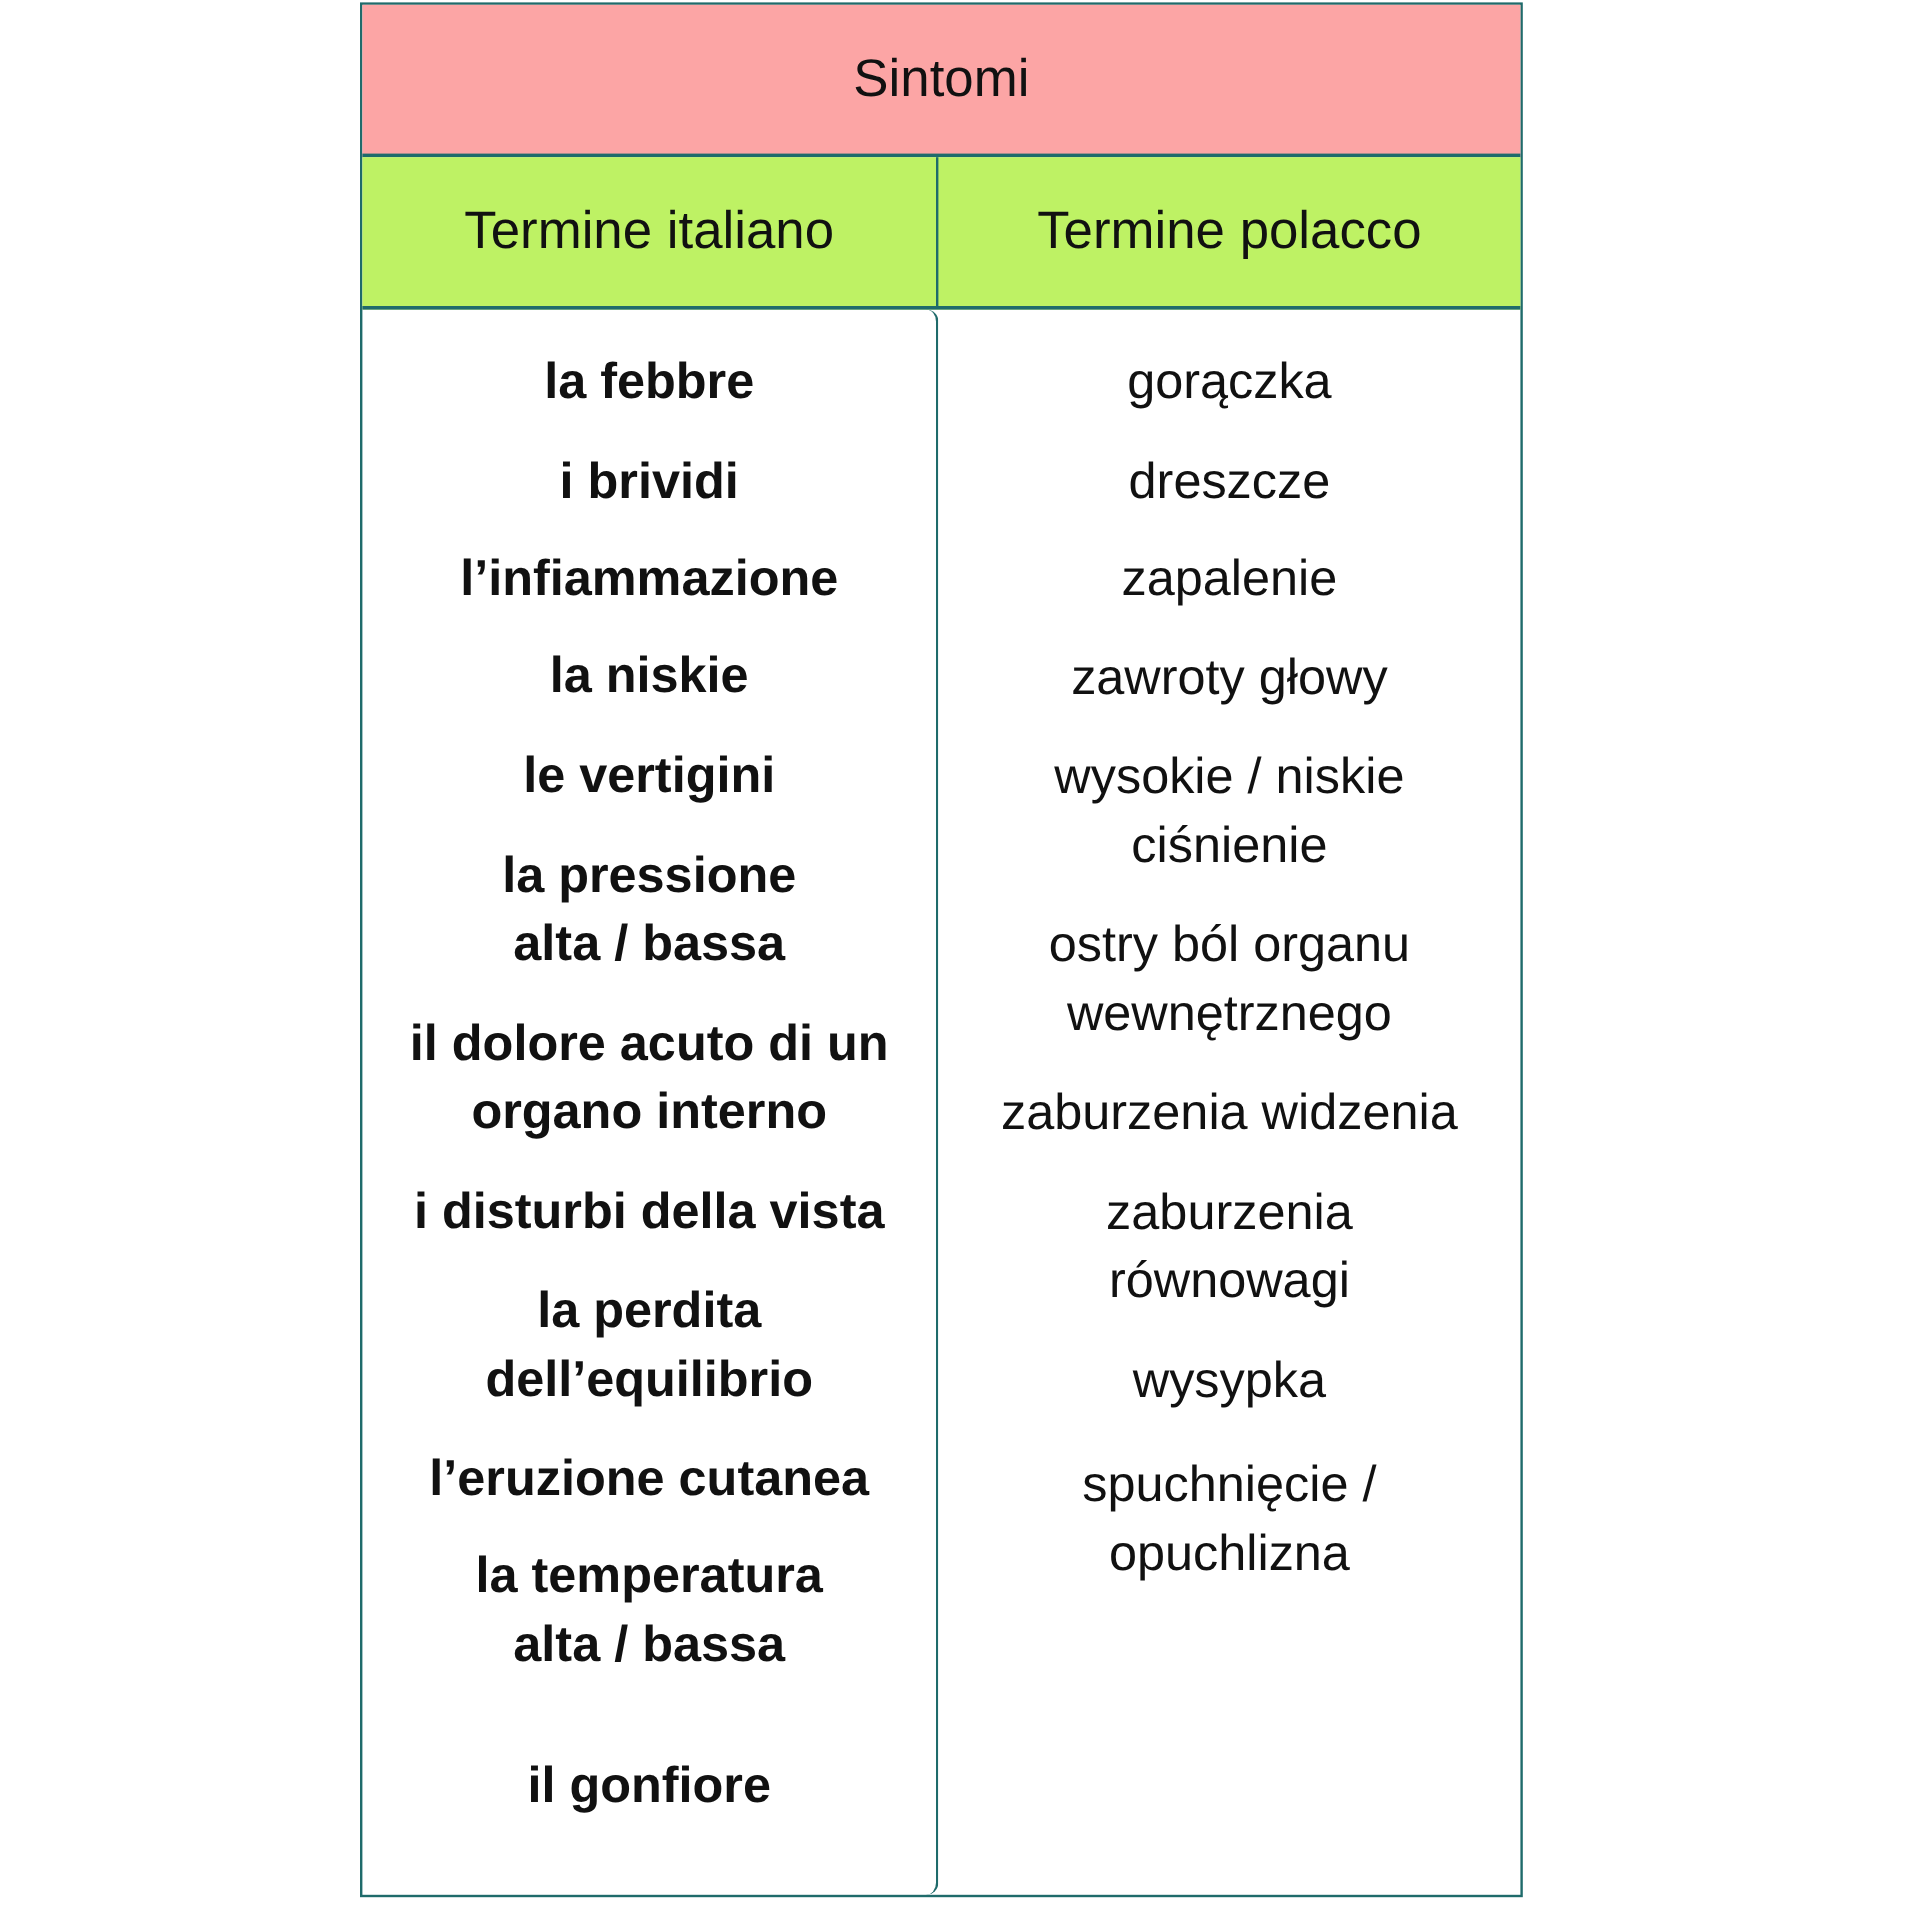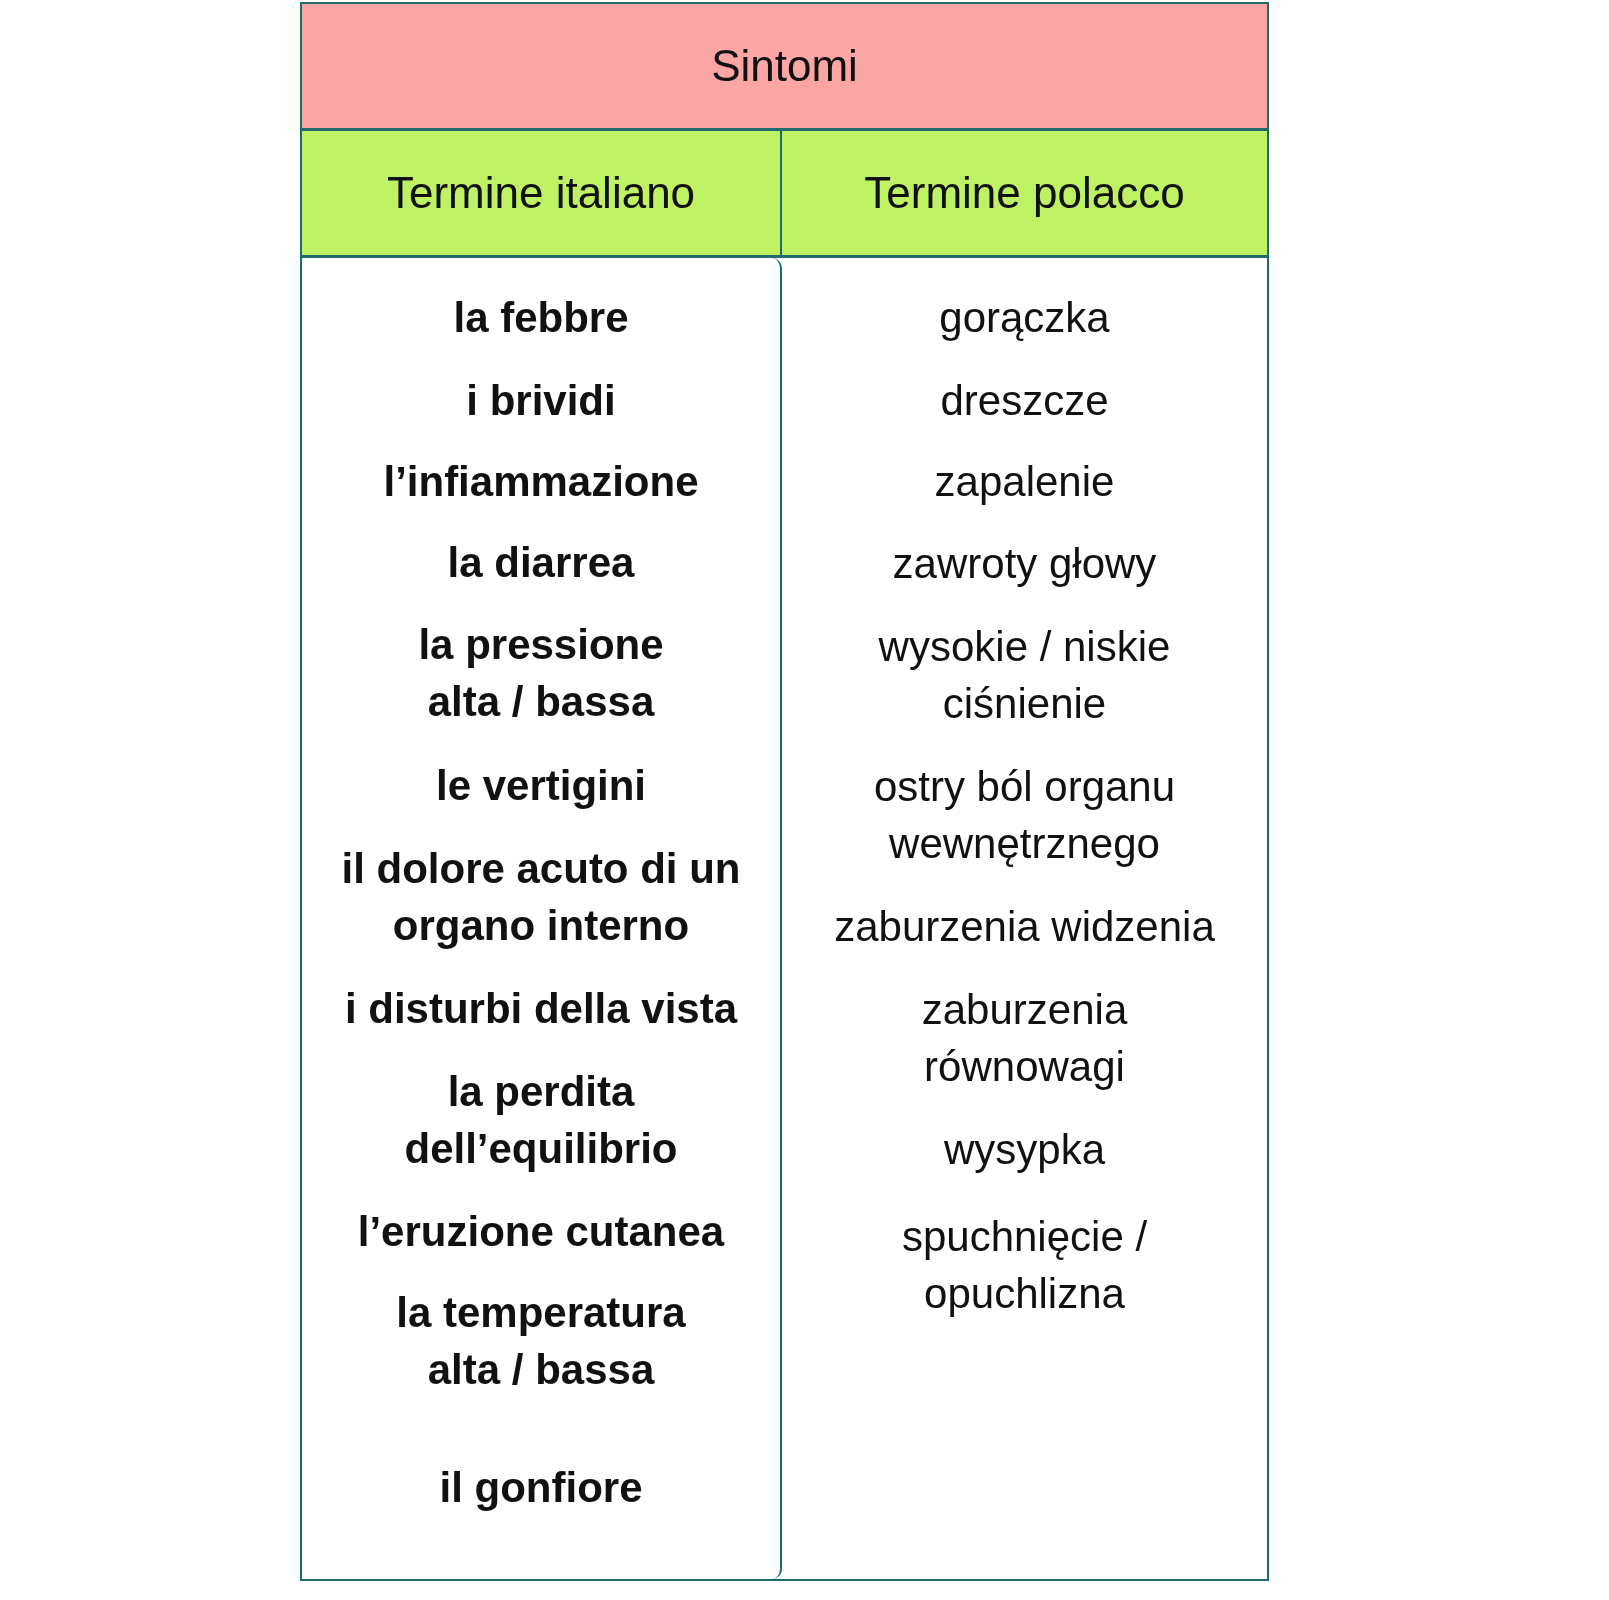--- a/index.html
+++ b/index.html
@@ -26,23 +26,23 @@
   <div class="title-row">Sintomi</div>
   <div class="header-row">
     <div class="cell c1">Termine italiano</div>
     <div class="cell c2">Termine polacco</div>
   </div>
   <div class="body">
     <div class="col c1">
       <div class="row-cell r1" style="padding:0 60px">la febbre</div>
       <div class="row-cell r2" style="padding:0 60px">i brividi</div>
       <div class="row-cell r3" style="padding:0 20px">l’infiammazione</div>
-      <div class="row-cell r4" style="padding:0 60px">la diarrea</div>
+      <div class="row-cell r4" style="padding:0 60px">la niskie</div>
+      <div class="row-cell r5" style="padding:0 60px">le vertigini</div>
       <div class="row-cell r6" style="padding:0 95px">la pressione alta / bassa</div>
-      <div class="row-cell r5" style="padding:0 60px">le vertigini</div>
       <div class="row-cell r7" style="padding:0 20px">il dolore acuto di un organo interno</div>
       <div class="row-cell r8" style="padding:0 4px">i disturbi della vista</div>
       <div class="row-cell r9" style="padding:0 70px">la perdita dell’equilibrio</div>
       <div class="row-cell r10" style="padding:0 10px">l’eruzione cutanea</div>
       <div class="row-cell r11" style="padding:0 60px">la temperatura alta / bassa</div>
       <div class="row-cell r12" style="padding:0 60px">il gonfiore</div>
     </div>
     <div class="col c2">
       <div class="row-cell r1" style="padding:0 60px">gorączka</div>
       <div class="row-cell r2" style="padding:0 60px">dreszcze</div>

